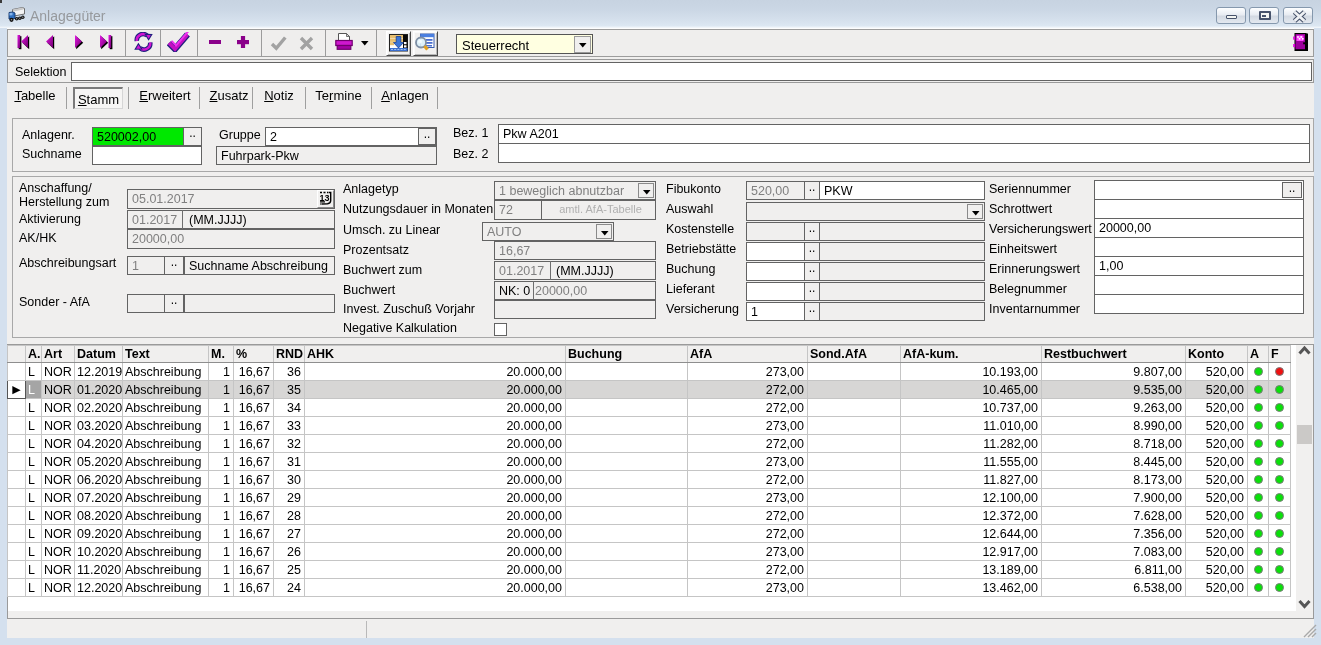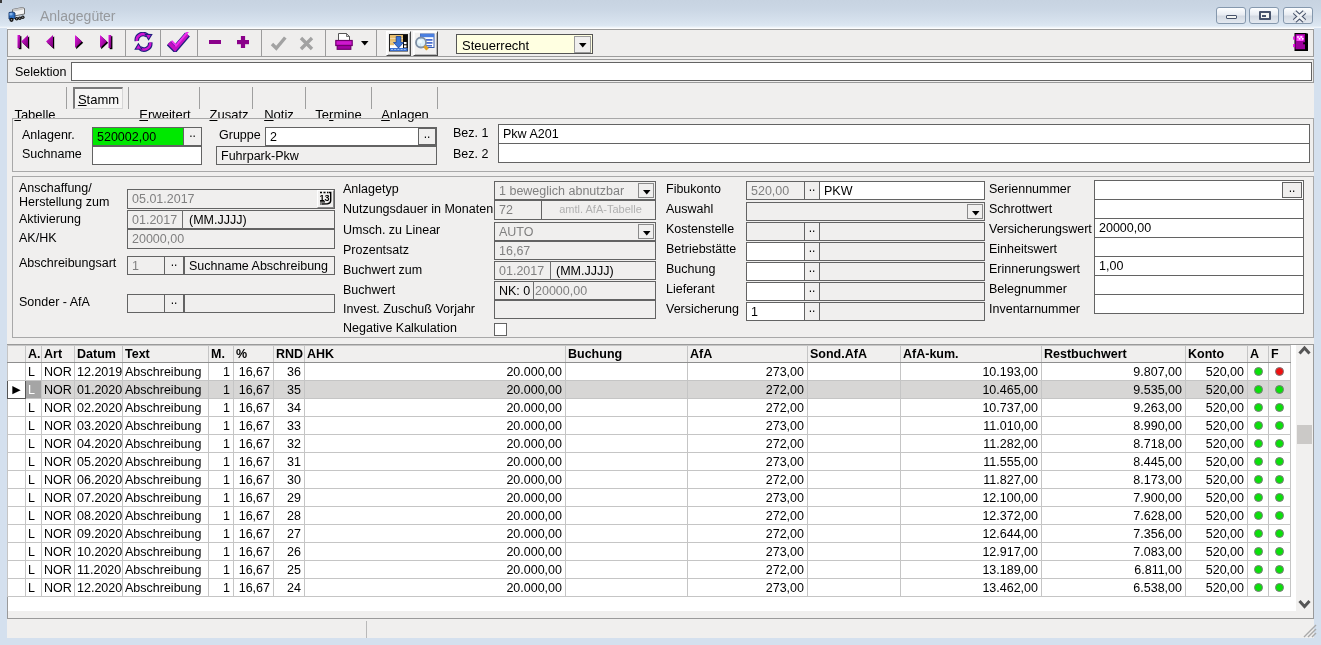--- a/index.html
+++ b/index.html
@@ -8,37 +8,37 @@
 #win { position:absolute; top:0; left:0; width:1321px; height:645px; }
 .abs { position:absolute; }
 
 
 #titlebar { left:0; top:0; width:1321px; height:28px;
   background:linear-gradient(to bottom,#c7d3e1 0%,#cbd7e5 35%,#d6e1ed 75%,#dce7f2 92%,#f6f9fc 100%); }
 #notch { left:0; top:0; width:2px; height:3px; background:#3a3a3a; }
 #frameL { left:0; top:28px; width:7px; height:617px; background:#d4e0ee; }
 #frameR { left:1314px; top:28px; width:7px; height:617px; background:#d4e0ee; }
 #frameB { left:7px; top:638px; width:1307px; height:7px; background:#d4e0ee; }
-#title-text { left:40px; top:8px; color:#96999d; font-size:14px; }
+#title-text { left:30px; top:8px; color:#96999d; font-size:14px; }
 .capbtn { top:7px; width:30px; height:17px; border:1px solid #8598ad; border-radius:3px;
   background:linear-gradient(to bottom,#fdfeff 0%,#e8ecf2 45%,#d3d9e2 55%,#e4e9f0 100%); }
 
 #client { left:7px; top:28px; width:1307px; height:610px; background:#f0efee; border-top:1px solid #fdfdfd; }
 
 
 #toolbar { left:7px; top:29px; width:1307px; height:28px; background:#efeeed; border:1px solid #9c9c9c; }
 .tsep { top:30px; width:1px; height:27px; background:#9c9c9c; }
 
 
 #selrow { left:7px; top:59px; width:1307px; height:24px; background:#f0efee; border:1px solid #9a9a9a;}
 #sel-inp { left:71px; top:62px; width:1241px; height:19px; background:#fff; border:1px solid #636363; }
 #sel-lbl { left:15px; top:65px; }
 
 
-.tab { top:103px; height:23px; color:#000; font-size:13px; text-align:center; padding-top:4px; }
+.tab { top:84px; height:23px; color:#000; font-size:13px; text-align:center; padding-top:4px; }
 .tabsep { top:87px; width:1px; height:22px; background:#9f9f9f; }
 #stammbox { border-top:2px solid #7a7a7a; border-left:2px solid #7a7a7a; border-right:1px solid #d6d6d6; border-bottom:1px solid #d6d6d6; background:#f6f5f4; padding-top:3px; }
 u { text-decoration:underline; }
 
 
 .gbox { border:1px solid #a8a8a8; background:transparent; }
 .lbl { color:#000; white-space:nowrap; }
 .inp { background:#ffffff; border:1px solid #636363; color:#000; padding:2px 0 0 4px; white-space:nowrap; overflow:hidden; }
 .dis { background:#f0efee; border:1px solid #636363; color:#808080; padding:2px 0 0 4px; white-space:nowrap; overflow:hidden; }
 .blk { color:#000; }
@@ -294,21 +294,21 @@
   <div class="abs lbl" style="left:343px; top:182px;">Anlagetyp</div>
   <div class="abs dis" style="left:494px; top:181px; width:162px; height:19px;">1 beweglich abnutzbar<span class="combo-btn">
         <svg width="8" height="5">
           <path d="M0 0 L7.5 0 L3.75 4.5 Z" fill="#000"></path>
         </svg>
       </span></div>
   <div class="abs lbl" style="left:343px; top:202px;">Nutzungsdauer in Monaten</div>
   <div class="abs dis" style="left:494px; top:200px; width:68px; height:20px;">72</div>
   <div class="abs dis" style="left:541px; top:200px; width:115px; height:20px; color:#b0b0b0; font-size:11px; text-align:center;">amtl. AfA-Tabelle</div>
   <div class="abs lbl" style="left:343px; top:223px;">Umsch. zu Linear</div>
-  <div class="abs dis" style="left:494px; top:222px; width:162px; height:19px;">AUTO<span class="combo-btn">
+  <div class="abs dis" style="left:482px; top:222px; width:132px; height:19px;">AUTO<span class="combo-btn">
         <svg width="8" height="5">
           <path d="M0 0 L7.5 0 L3.75 4.5 Z" fill="#000"></path>
         </svg>
       </span></div>
   <div class="abs lbl" style="left:343px; top:243px;">Prozentsatz</div>
   <div class="abs dis" style="left:494px; top:241px; width:162px; height:19px;">16,67</div>
   <div class="abs lbl" style="left:343px; top:263px;">Buchwert zum</div>
   <div class="abs dis" style="left:494px; top:261px; width:162px; height:19px;"><span style="display:inline-block;width:57px;">01.2017</span><span class="blk">(MM.JJJJ)</span></div>
   <div class="abs" style="left:550px; top:261px; width:1px; height:19px; background:#6e6e6e;"></div>
   <div class="abs lbl" style="left:343px; top:283px;">Buchwert</div>

